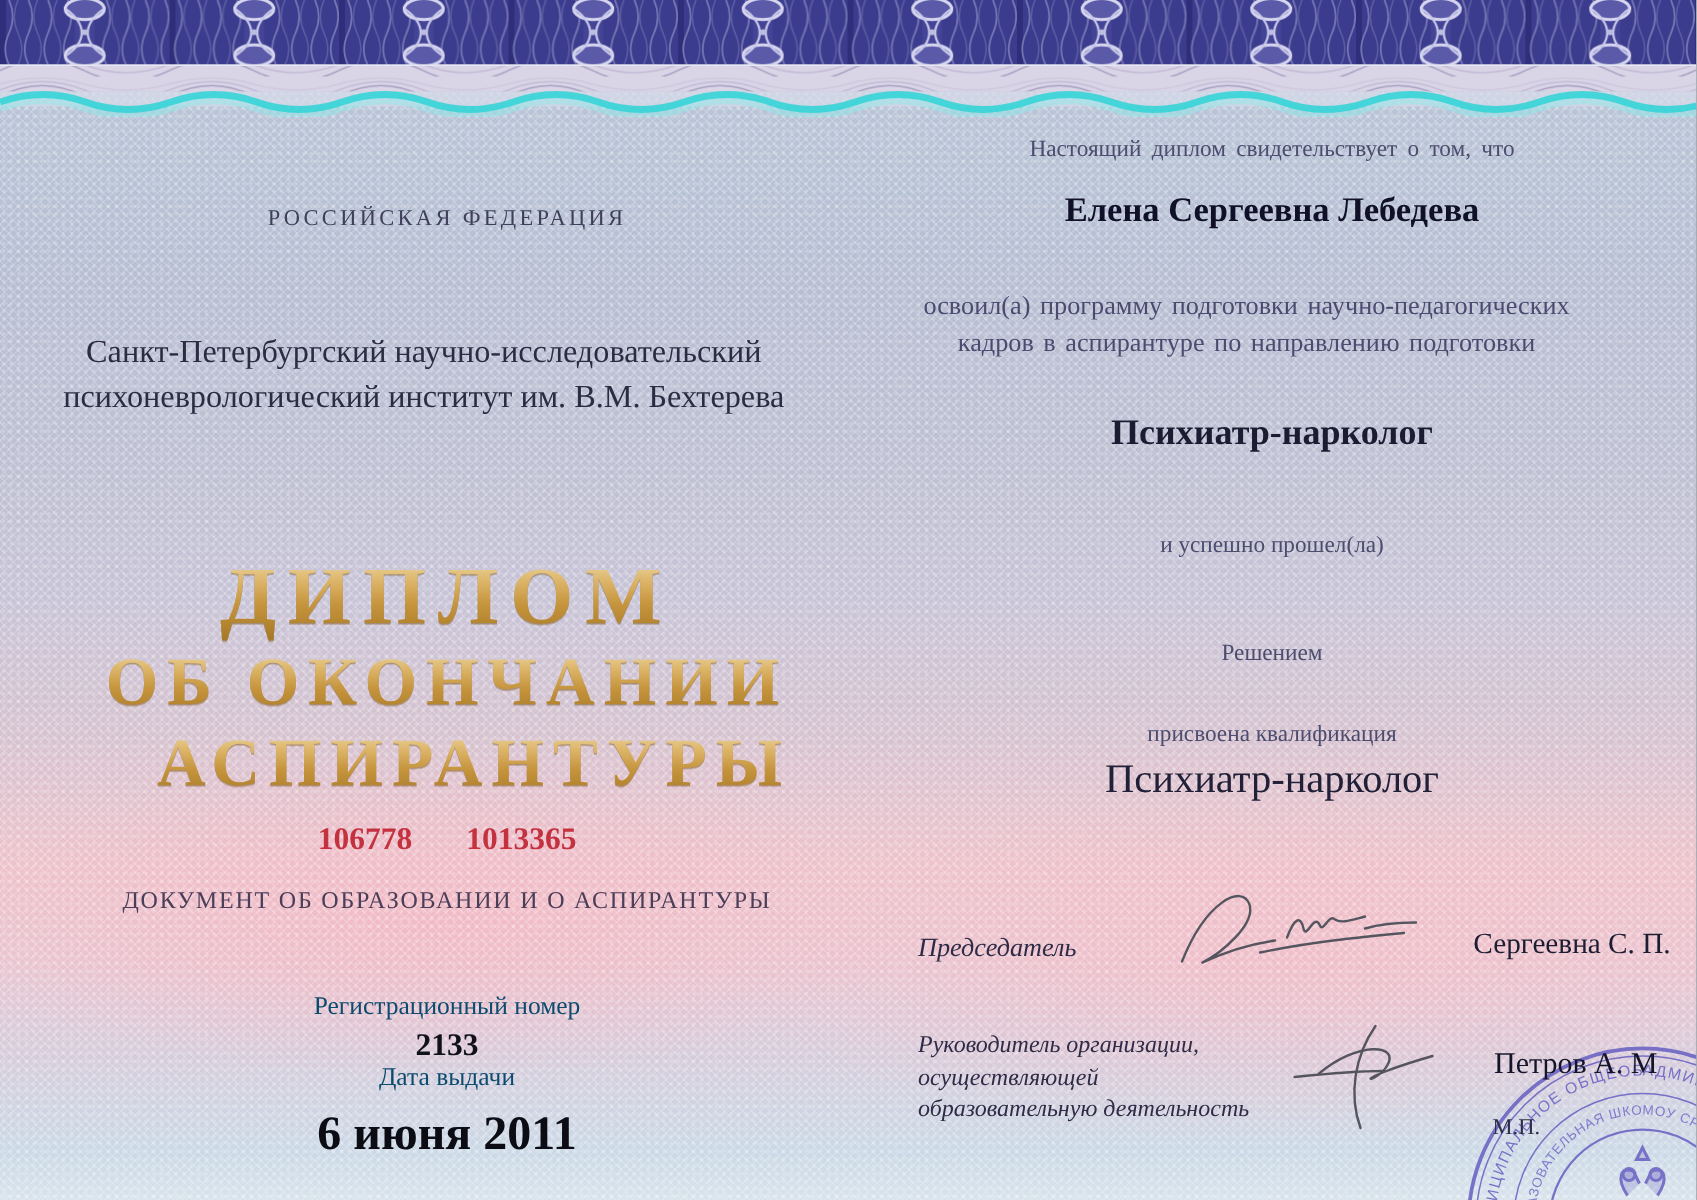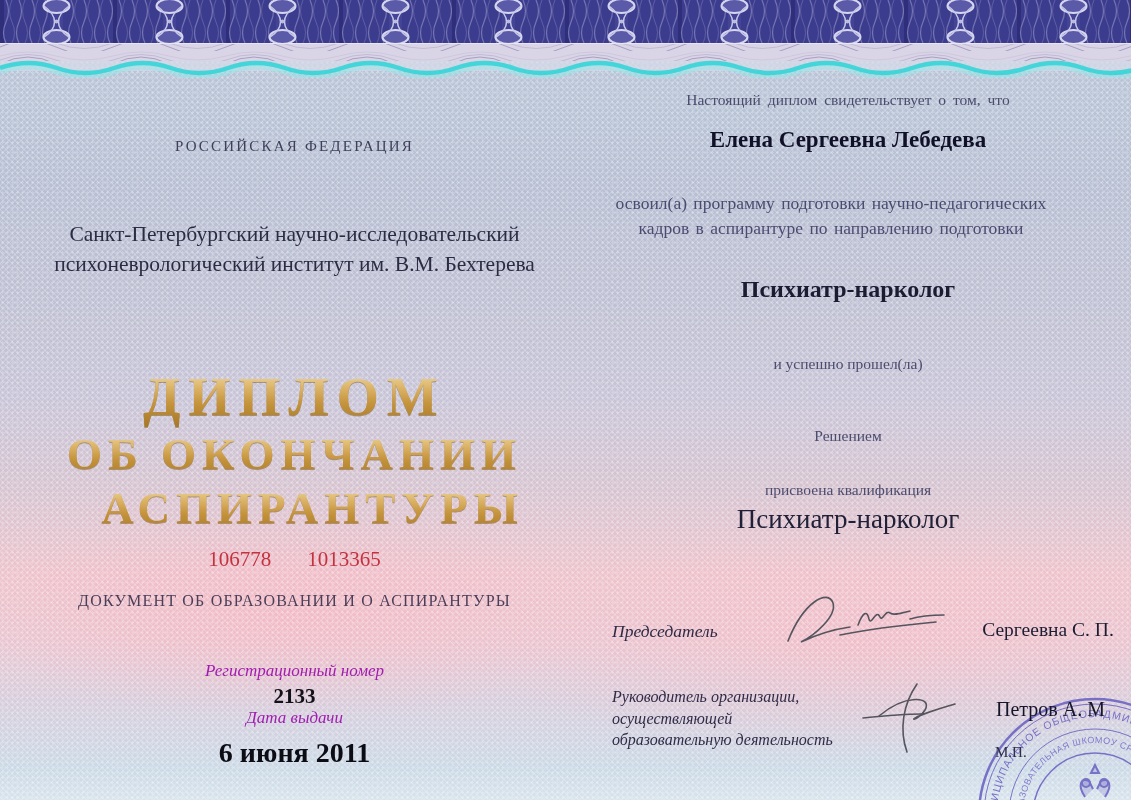--- a/index.html
+++ b/index.html
@@ -18,42 +18,42 @@
   .texture{
     position:absolute;inset:0;pointer-events:none;
     background-image:
       repeating-linear-gradient(45deg, rgba(255,255,255,.16) 0 1px, rgba(255,255,255,0) 1px 4px),
       repeating-linear-gradient(-45deg, rgba(255,255,255,.16) 0 1px, rgba(255,255,255,0) 1px 4px),
       radial-gradient(rgba(255,255,255,.22) 1px, rgba(255,255,255,0) 1.3px);
     background-size:6px 6px,6px 6px,5px 5px;
   }
   .header-border{position:absolute;left:0;top:0;width:1131px;height:78px;}
   section.halfpage{position:absolute;top:0;height:641px;}
-  #left-page{left:12px;width:565px;}
+  #left-page{left:0;width:565px;padding-left:31px;}
   #right-page{left:565px;width:566px;z-index:3;}
   .center{left:0;width:100%;text-align:center;}
   .country{top:138px;font-size:15px;letter-spacing:2.2px;color:#3f3f5a;}
   .institution{top:219px;left:20px;width:525px;text-align:center;font-size:21.5px;line-height:1.4;color:#2b2b42;}
   .gold{
     font-weight:bold;
     background:linear-gradient(180deg,#f0dfae 5%,#dcb468 35%,#c5943c 60%,#a87a28 95%);
     -webkit-background-clip:text;background-clip:text;color:transparent;
     filter:drop-shadow(0.5px 1px 0.5px rgba(122,82,20,.5));
   }
   .title1{top:366px;font-size:54px;letter-spacing:8px;}
   .title2{top:428px;font-size:45px;letter-spacing:6px;}
   .title3{top:482px;font-size:45px;letter-spacing:6px;margin-left:18px;}
   .serial-row{top:547px;left:0;width:100%;display:flex;justify-content:center;gap:36px;
-    font-size:21px;font-weight:normal;color:#c4323f;}
+    font-size:21px;font-weight:bold;color:#c4323f;}
   .dockind{top:592px;font-size:16px;letter-spacing:1.2px;color:#4a3e58;}
-  .ital{font-style:italic;color:#a21caf;}
+  .ital{color:#0c4a6e;}
   .reglabel{top:661px;font-size:17px;}
   .regnum{top:684px;font-size:21px;font-weight:bold;color:#111119;}
   .datelabel{top:708px;font-size:17px;}
-  .dateval{top:737px;font-size:28px;font-weight:bold;color:#0c0c14;}
+  .dateval{top:737px;font-size:32px;font-weight:bold;color:#0c0c14;}
   .intro{top:91px;font-size:15.5px;color:#4c4c6e;word-spacing:3px;}
   .recipient{top:127px;font-size:23px;font-weight:bold;color:#101028;}
   .program{top:191px;left:26px;width:480px;text-align:center;font-size:17.5px;line-height:1.42;color:#4b4b70;word-spacing:2px;}
   .specialty{top:276px;font-size:24px;font-weight:bold;color:#1b1b32;}
   .passed{top:355px;font-size:15.5px;color:#4c4c6e;}
   .decision{top:427px;font-size:15.5px;color:#4c4c6e;}
   .quallabel{top:481px;font-size:15.5px;color:#4c4c6e;}
   .qualval{top:504px;font-size:27px;color:#202038;}
   .chairman-label{left:47px;top:621px;font-size:17.5px;font-style:italic;color:#2f2b46;}
   .chairman-sig{left:205px;top:583px;}

